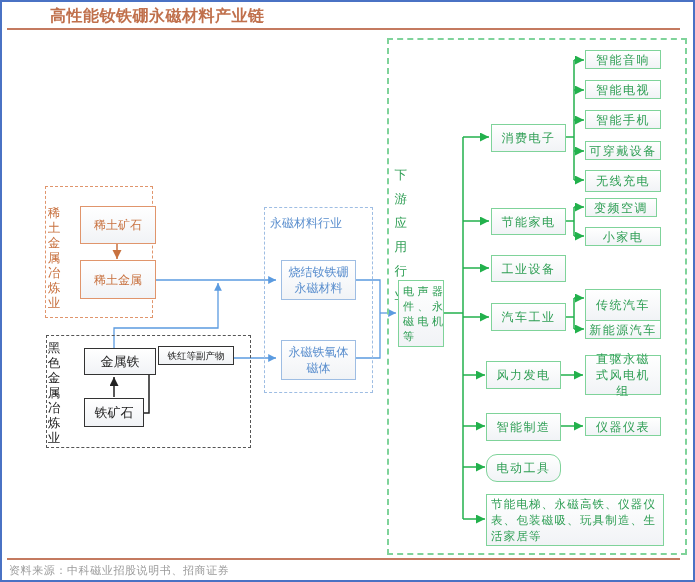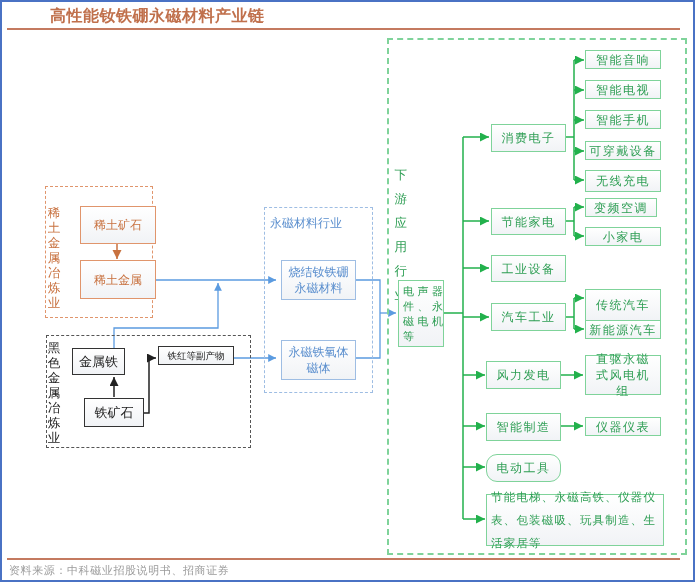--- a/index.html
+++ b/index.html
@@ -100,21 +100,21 @@
   </g>
 </svg>
 
 <div class="grp" style="left:45px;top:186px;width:108px;height:132px;border:1.6px dashed #e0956c;"></div>
 <div class="vlabel" style="left:47px;top:205px;color:#c8713f;">稀土金属冶炼业</div>
 <div class="box orange" style="left:80px;top:206px;width:76px;height:38px;">稀土矿石</div>
 <div class="box orange" style="left:80px;top:260px;width:76px;height:39px;">稀土金属</div>
 
 <div class="grp" style="left:46px;top:335px;width:205px;height:113px;border:1.6px dashed #555;"></div>
 <div class="vlabel" style="left:47px;top:340px;color:#222;">黑色金属冶炼业</div>
-<div class="box black" style="left:72px;top:348px;width:53px;height:27px;font-size:13px;">金属铁</div>
+<div class="box black" style="left:84px;top:348px;width:72px;height:27px;font-size:13px;">金属铁</div>
 <div class="box black" style="left:84px;top:398px;width:60px;height:29px;font-size:13px;">铁矿石</div>
 <div class="box black" style="left:158px;top:346px;width:76px;height:19px;font-size:9.5px;">铁红等副产物</div>
 
 <div class="grp" style="left:264px;top:207px;width:109px;height:186px;border:1.6px dashed #9ebde3;"></div>
 <div style="position:absolute;left:270px;top:215px;width:97px;text-align:left;font-size:12px;color:#5b8fce;">永磁材料行业</div>
 <div class="box blue" style="left:281px;top:260px;width:75px;height:40px;padding:0 4px;">烧结钕铁硼永磁材料</div>
 <div class="box blue" style="left:281px;top:340px;width:75px;height:40px;padding:0 4px;">永磁铁氧体磁体</div>
 
 <div class="grp" style="left:387px;top:38px;width:300px;height:517px;border:2px dashed #7fd39a;"></div>
 <div class="vlabel" style="left:393px;top:163px;color:#2e9e54;line-height:24px;text-align:right;">下游应用行业</div>
@@ -126,21 +126,21 @@
   <span>等</span>
 </div>
 
 <div class="box green" style="left:491px;top:124px;width:75px;height:28px;">消费电子</div>
 <div class="box green" style="left:491px;top:208px;width:75px;height:27px;">节能家电</div>
 <div class="box green" style="left:491px;top:255px;width:75px;height:27px;">工业设备</div>
 <div class="box green" style="left:491px;top:303px;width:75px;height:28px;">汽车工业</div>
 <div class="box green" style="left:486px;top:361px;width:75px;height:28px;text-align:right;">风力发电</div>
 <div class="box green" style="left:486px;top:413px;width:75px;height:28px;">智能制造</div>
 <div class="box green" style="left:486px;top:454px;width:75px;height:28px;border-radius:11px;">电动工具</div>
-<div class="box green" style="left:486px;top:494px;width:178px;height:52px;justify-content:flex-start;text-align:left;padding:0 4px;font-size:11.5px;line-height:23px;letter-spacing:1.2px;">节能电梯、永磁高铁、仪器仪表、包装磁吸、玩具制造、生活家居等</div>
+<div class="box green" style="left:486px;top:494px;width:178px;height:52px;justify-content:flex-start;text-align:left;padding:0 4px;font-size:11.5px;line-height:16px;letter-spacing:1.2px;">节能电梯、永磁高铁、仪器仪表、包装磁吸、玩具制造、生活家居等</div>
 
 <div class="box green" style="left:585px;top:50px;width:76px;height:19px;">智能音响</div>
 <div class="box green" style="left:585px;top:80px;width:76px;height:19px;">智能电视</div>
 <div class="box green" style="left:585px;top:110px;width:76px;height:19px;">智能手机</div>
 <div class="box green" style="left:585px;top:141px;width:76px;height:19px;">可穿戴设备</div>
 <div class="box green" style="left:585px;top:170px;width:76px;height:22px;text-align:center;">无线充电</div>
 <div class="box green" style="left:585px;top:198px;width:72px;height:19px;">变频空调</div>
 <div class="box green" style="left:585px;top:227px;width:76px;height:19px;">小家电</div>
 <div class="box green" style="left:585px;top:289px;width:76px;height:32px;">传统汽车</div>
 <div class="box green" style="left:585px;top:320px;width:76px;height:19px;">新能源汽车</div>

